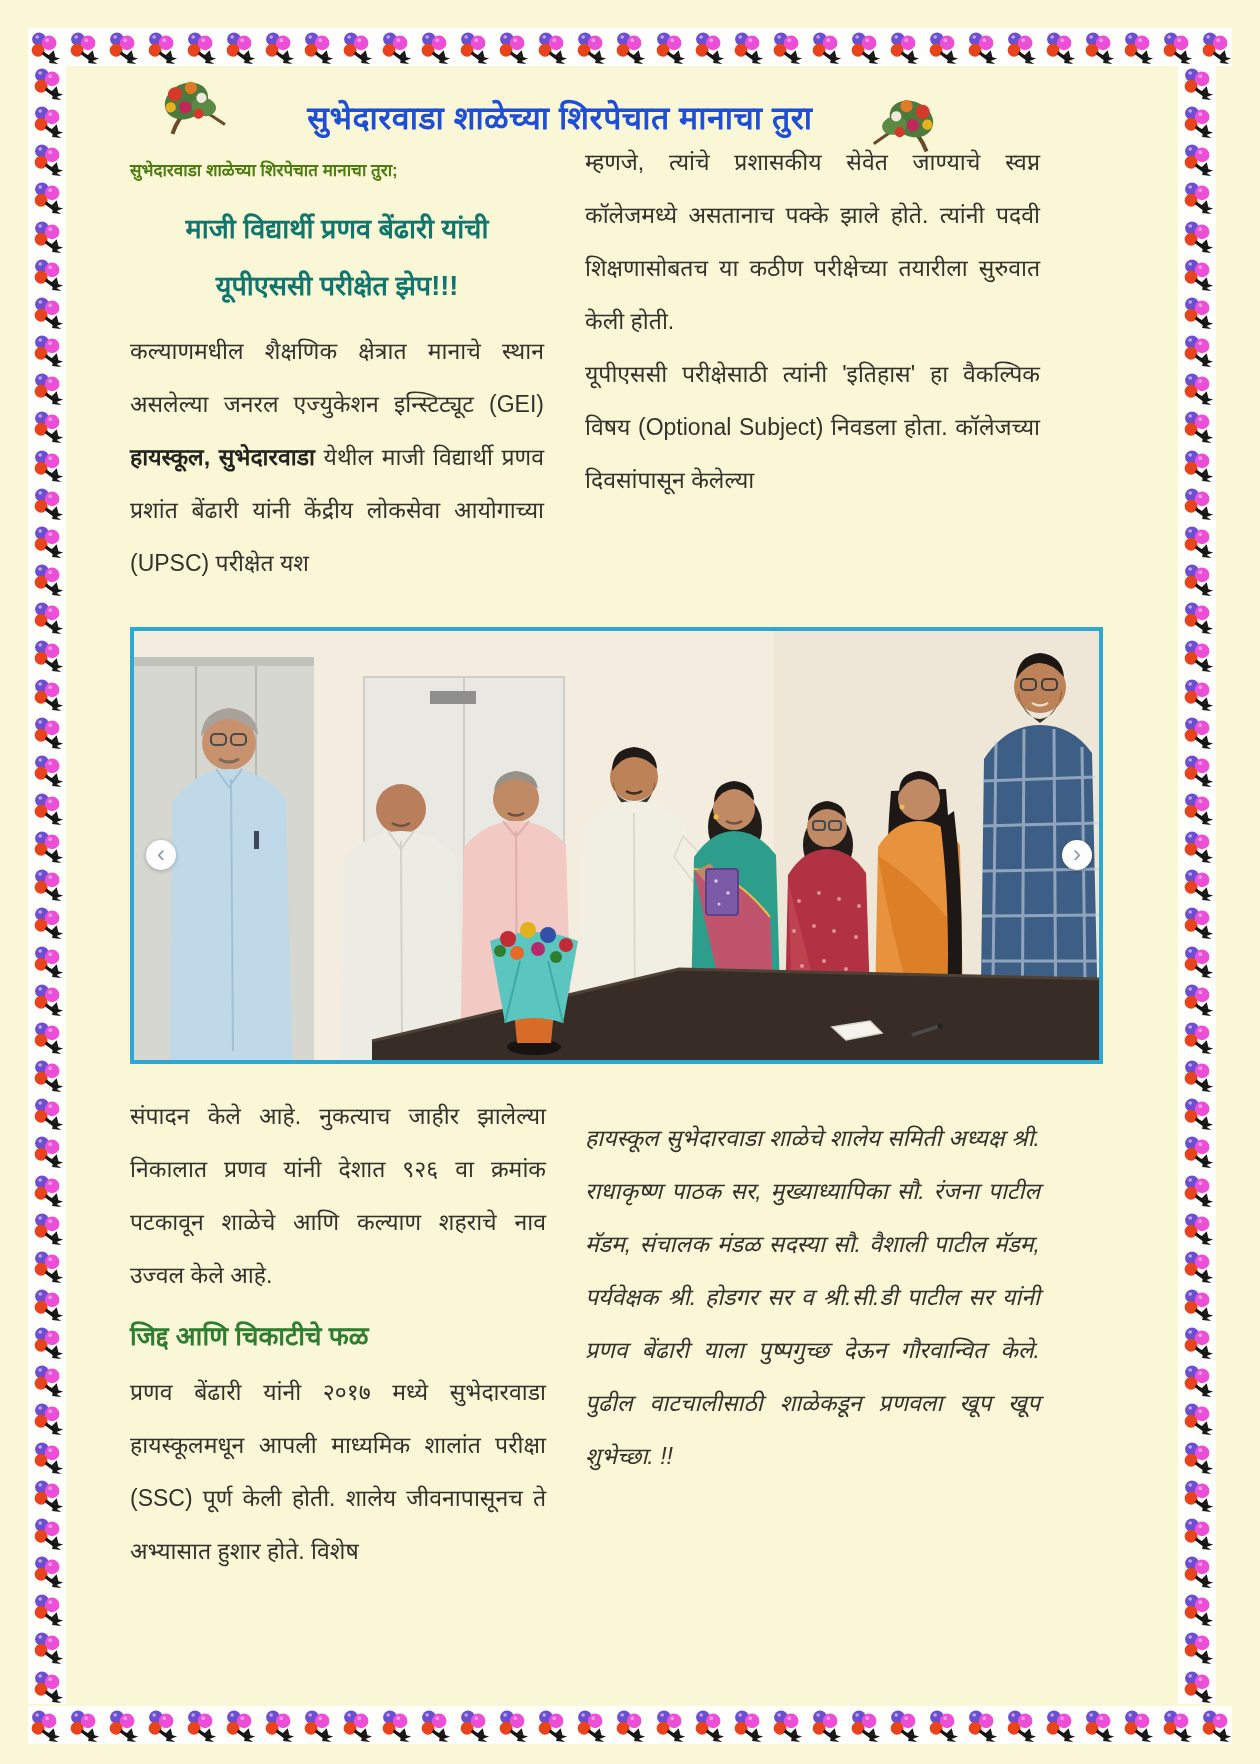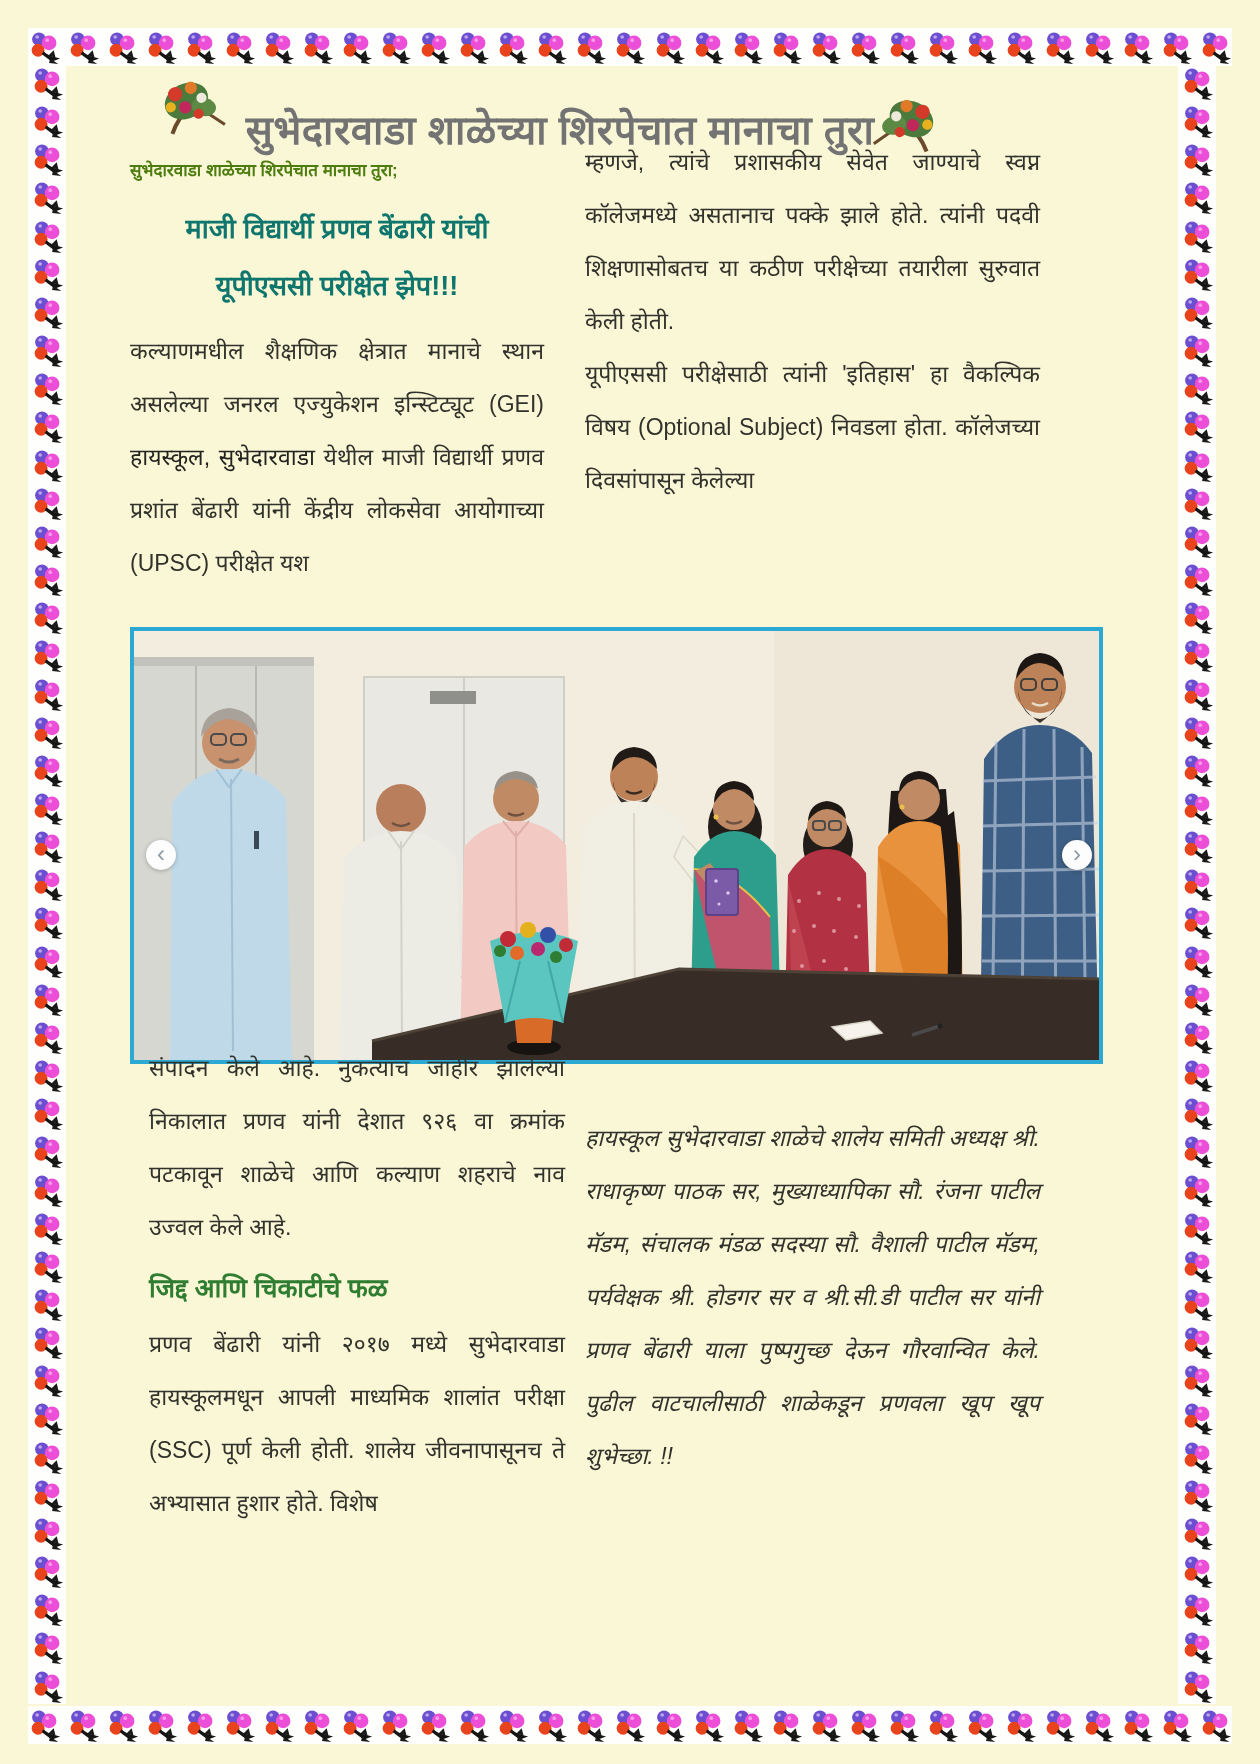--- a/index.html
+++ b/index.html
@@ -9,34 +9,34 @@
   
   .strip{position:absolute;background:#FEFEFC;display:flex;overflow:hidden;}
   .strip-top{left:28px;top:28px;width:1204px;height:38px;justify-content:space-between;align-items:center;}
   .strip-bottom{left:28px;top:1706px;width:1204px;height:38px;justify-content:space-between;align-items:center;}
   .strip-left{left:28px;top:66px;width:38px;height:1638px;flex-direction:column;justify-content:space-between;align-items:center;}
   .strip-right{left:1178px;top:66px;width:38px;height:1638px;flex-direction:column;justify-content:space-between;align-items:center;}
   .motif{width:33px;height:35px;flex:0 0 auto;}
 
   
   .page-title{position:absolute;left:230px;top:74px;width:660px;text-align:center;
-              font-size:40px;font-weight:700;color:#737373;letter-spacing:0.5px;}
+              font-size:32px;font-weight:700;color:#1d4ed8;letter-spacing:0.5px;}
   .bouquet{position:absolute;width:82px;height:82px;}
   .bouquet-left{left:146px;top:64px;transform:rotate(-8deg);}
   .bouquet-right{left:870px;top:82px;transform:scaleX(-1) rotate(-6deg);}
 
   
   .col{position:absolute;}
   .col-left-top{left:130px;top:144px;width:414px;}
   .col-right-top{left:585px;top:136px;width:455px;}
-  .col-left-bottom{left:130px;top:1042px;width:416px;margin-left:19px;}
+  .col-left-bottom{left:130px;top:1090px;width:416px;}
   .col-right-bottom{left:585px;top:1086px;width:455px;}
   .lead{font-size:17px;line-height:53px;font-weight:700;color:#4d7c0f;}
   .para{font-size:23px;line-height:53px;text-align:justify;color:#32322C;margin:0;}
-  .para b{font-weight:400;color:#23231F;}
+  .para b{font-weight:700;color:#23231F;}
   .purple-heading{color:#0f766e;font-size:27px;font-weight:700;text-align:center;line-height:57px;margin:4px 0 10px 0;}
   .green-heading{color:#2F7D31;font-size:26px;font-weight:700;line-height:40px;margin:14px 0 10px 0;}
   .mt{margin-top:26px;font-style:italic;}
 
   
   .photo-figure{position:absolute;left:130px;top:627px;width:965px;height:429px;
                 border:4px solid #2CA9D2;background:#F2EDDF;}
   .scene{display:block;width:100%;height:100%;}
   .nav-btn{position:absolute;width:30px;height:30px;border-radius:50%;background:#FDFDFD;
            box-shadow:0 1px 4px rgba(0,0,0,.25);color:#8E9AA6;font-size:24px;line-height:27px;

